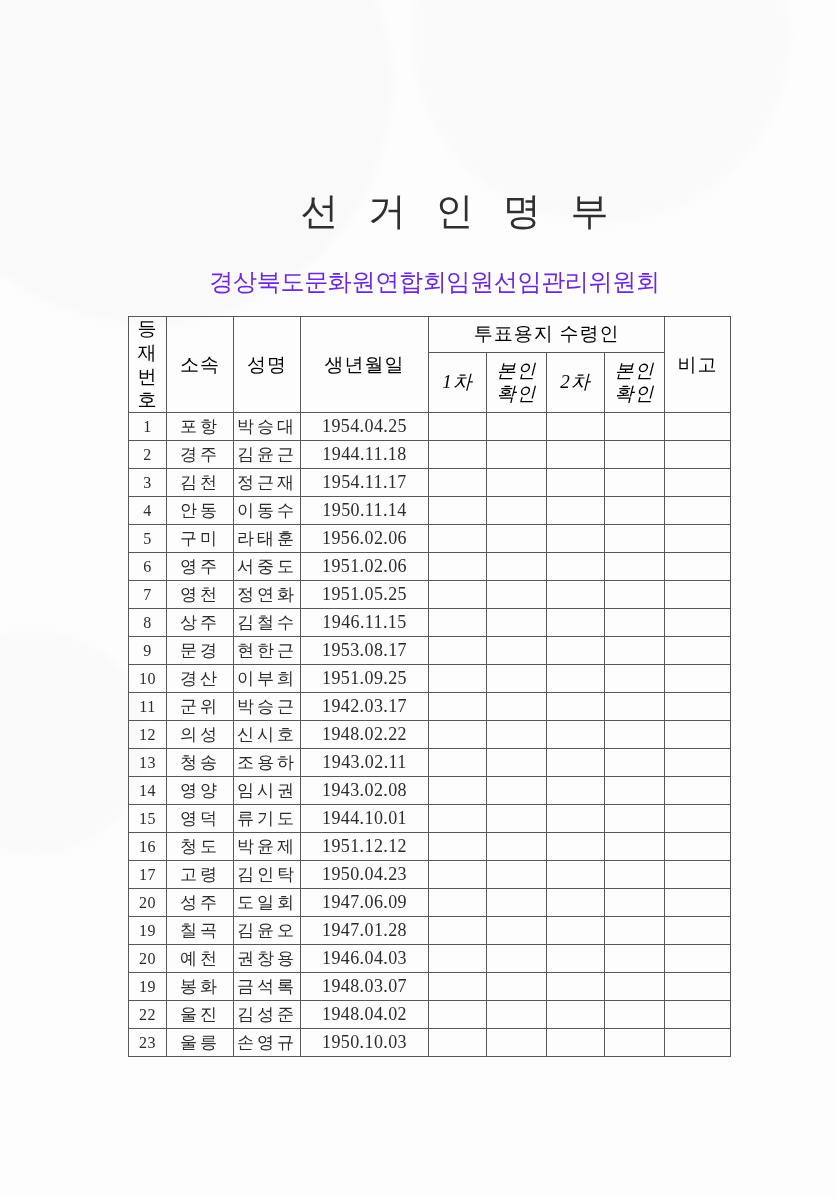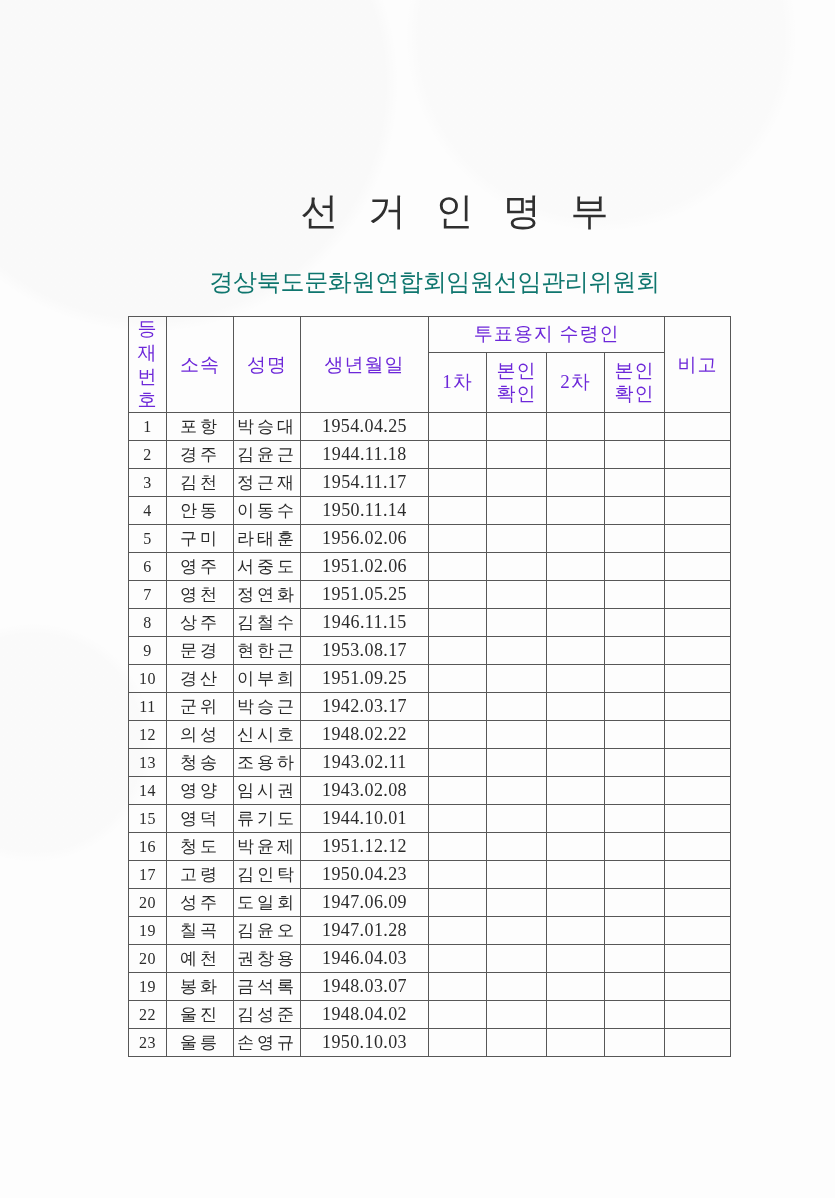--- a/index.html
+++ b/index.html
@@ -30,47 +30,47 @@
   .doc-subtitle {
     position: absolute;
     top: 266px;
     left: 0;
     width: 835px;
     padding-left: 34px;
     text-align: center;
     font-size: 24px;
     letter-spacing: -0.3px;
     font-weight: 400;
-    color: #0f766e;
+    color: #6d28d9;
     white-space: nowrap;
   }
   table.voter-table {
     position: absolute;
     top: 316px;
     left: 128px;
     width: 602px;
     border-collapse: collapse;
     table-layout: fixed;
     font-family: "Liberation Serif", "DejaVu Serif", serif;
   }
   .voter-table th, .voter-table td {
     border: 1px solid #575757;
     text-align: center;
     vertical-align: middle;
     font-weight: 400;
     overflow: hidden;
   }
   .voter-table th {
     font-size: 19px;
-    color: #6d28d9;
+    color: #000000;
     letter-spacing: 1px;
     line-height: 1.25;
   }
   tr.header-row-top { height: 30px; }
-  tr.header-row-bottom { height: 51px; }
+  tr.header-row-bottom { height: 51px; font-style: italic; }
   tr.data-row { height: 28px; }
   .voter-table td { font-size: 17px; color: #2b2b2b; }
   td.cell-no { font-size: 16px; letter-spacing: 0.5px; }
   td.cell-korean { letter-spacing: 3px; }
   td.cell-date { font-size: 18px; letter-spacing: 0.4px; margin-left: 44px; }
   .two-line span { display: block; }
   
   .scan-noise {
     position: absolute;
     inset: 0;

